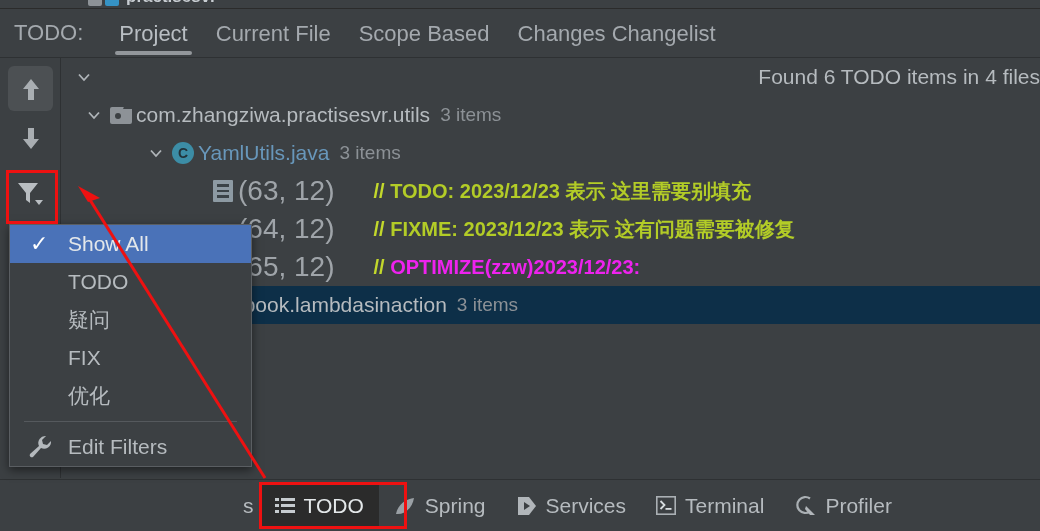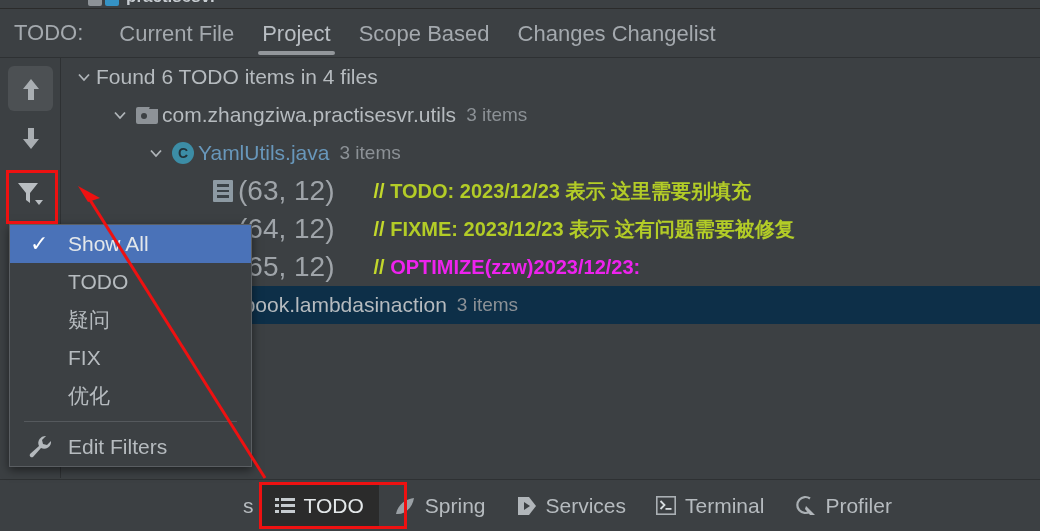--- a/index.html
+++ b/index.html
@@ -104,22 +104,22 @@
     display: flex; flex-direction: column; justify-content: center; gap: 3px;
     padding: 0 4px;
   }
   .todo-icon i { display: block; height: 2.6px; background: #3b4348; }
   .loc { font-size: 28px; color: #9fa4a9; margin-right: 14px; }
   .cmt { font-size: 20px; font-weight: bold; margin-left: 25px; }
   .cmt .slashes { color: #c3d82c; }
   .cmt .green { color: #b3cc27; }
   .cmt .magenta { color: #ee22ee; }
 
-  .indent-1 { padding-left: 10px; }
-  .indent-2 { padding-left: 46px; }
+  .indent-1 { padding-left: 10px; justify-content: space-between; }
+  .indent-2 { padding-left: 20px; }
   .indent-3 { padding-left: 82px; }
   .indent-4 { padding-left: 146px; }
 
   
   .menu {
     position: absolute; left: 9px; top: 224px; width: 243px;
     background: #3c4043; border: 1px solid #5a5e62;
     box-shadow: 0 3px 9px rgba(0,0,0,0.5); z-index: 40;
   }
   .mi {
@@ -164,25 +164,25 @@
 <div id="root">
 
   <div class="top-sliver">
     <div class="sliver-icon1"></div>
     <div class="sliver-icon2"></div>
     <div class="sliver-text">practisesvr</div>
   </div>
 
   <div class="tabbar">
     <div class="tab-prefix">TODO:</div>
+    <div class="tab active">
+      <span>Project</span>
+    </div>
     <div class="tab">
       <span>Current File</span>
-    </div>
-    <div class="tab active">
-      <span>Project</span>
     </div>
     <div class="tab">
       <span>Scope Based</span>
     </div>
     <div class="tab">
       <span>Changes Changelist</span>
     </div>
   </div>
 
   <div class="lefttool">

